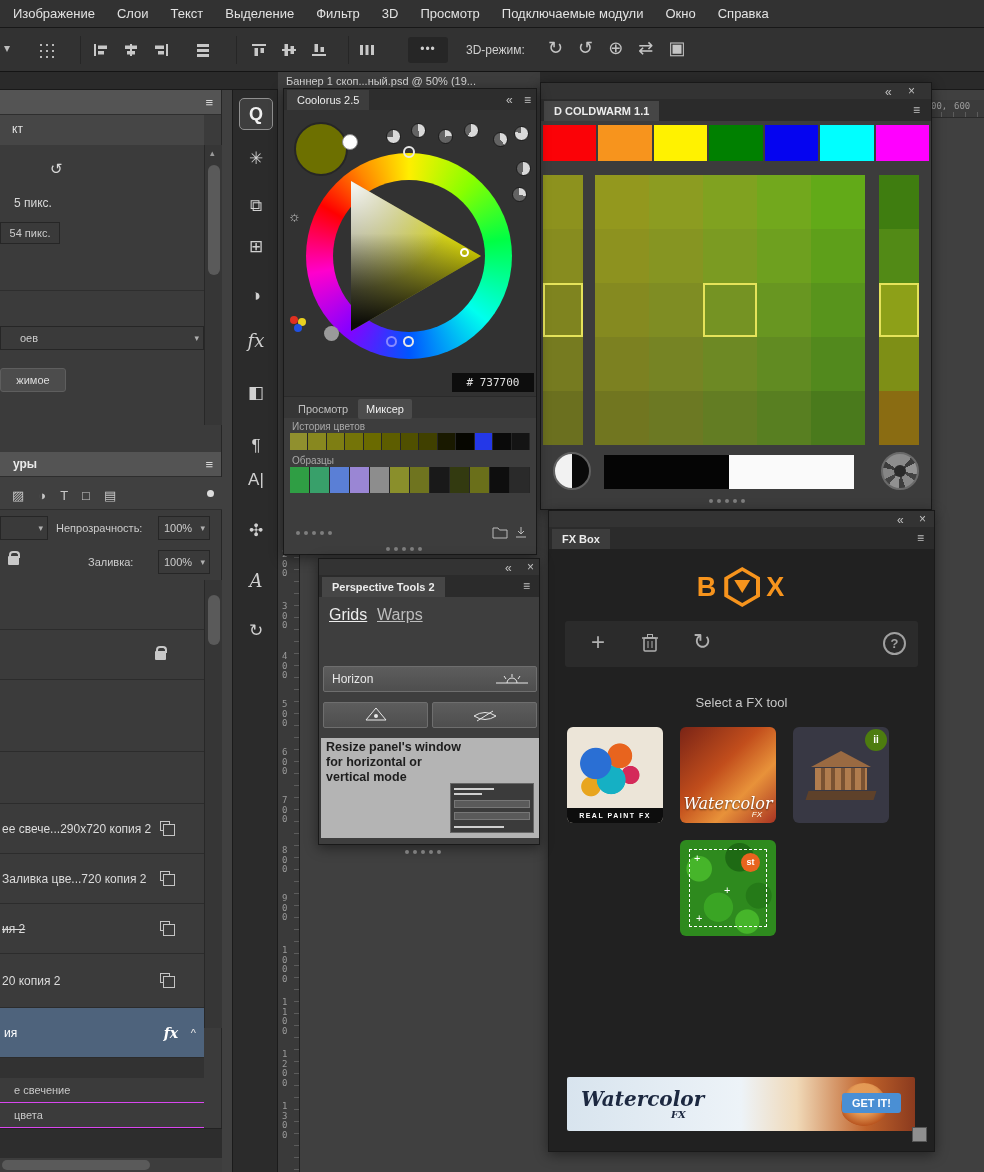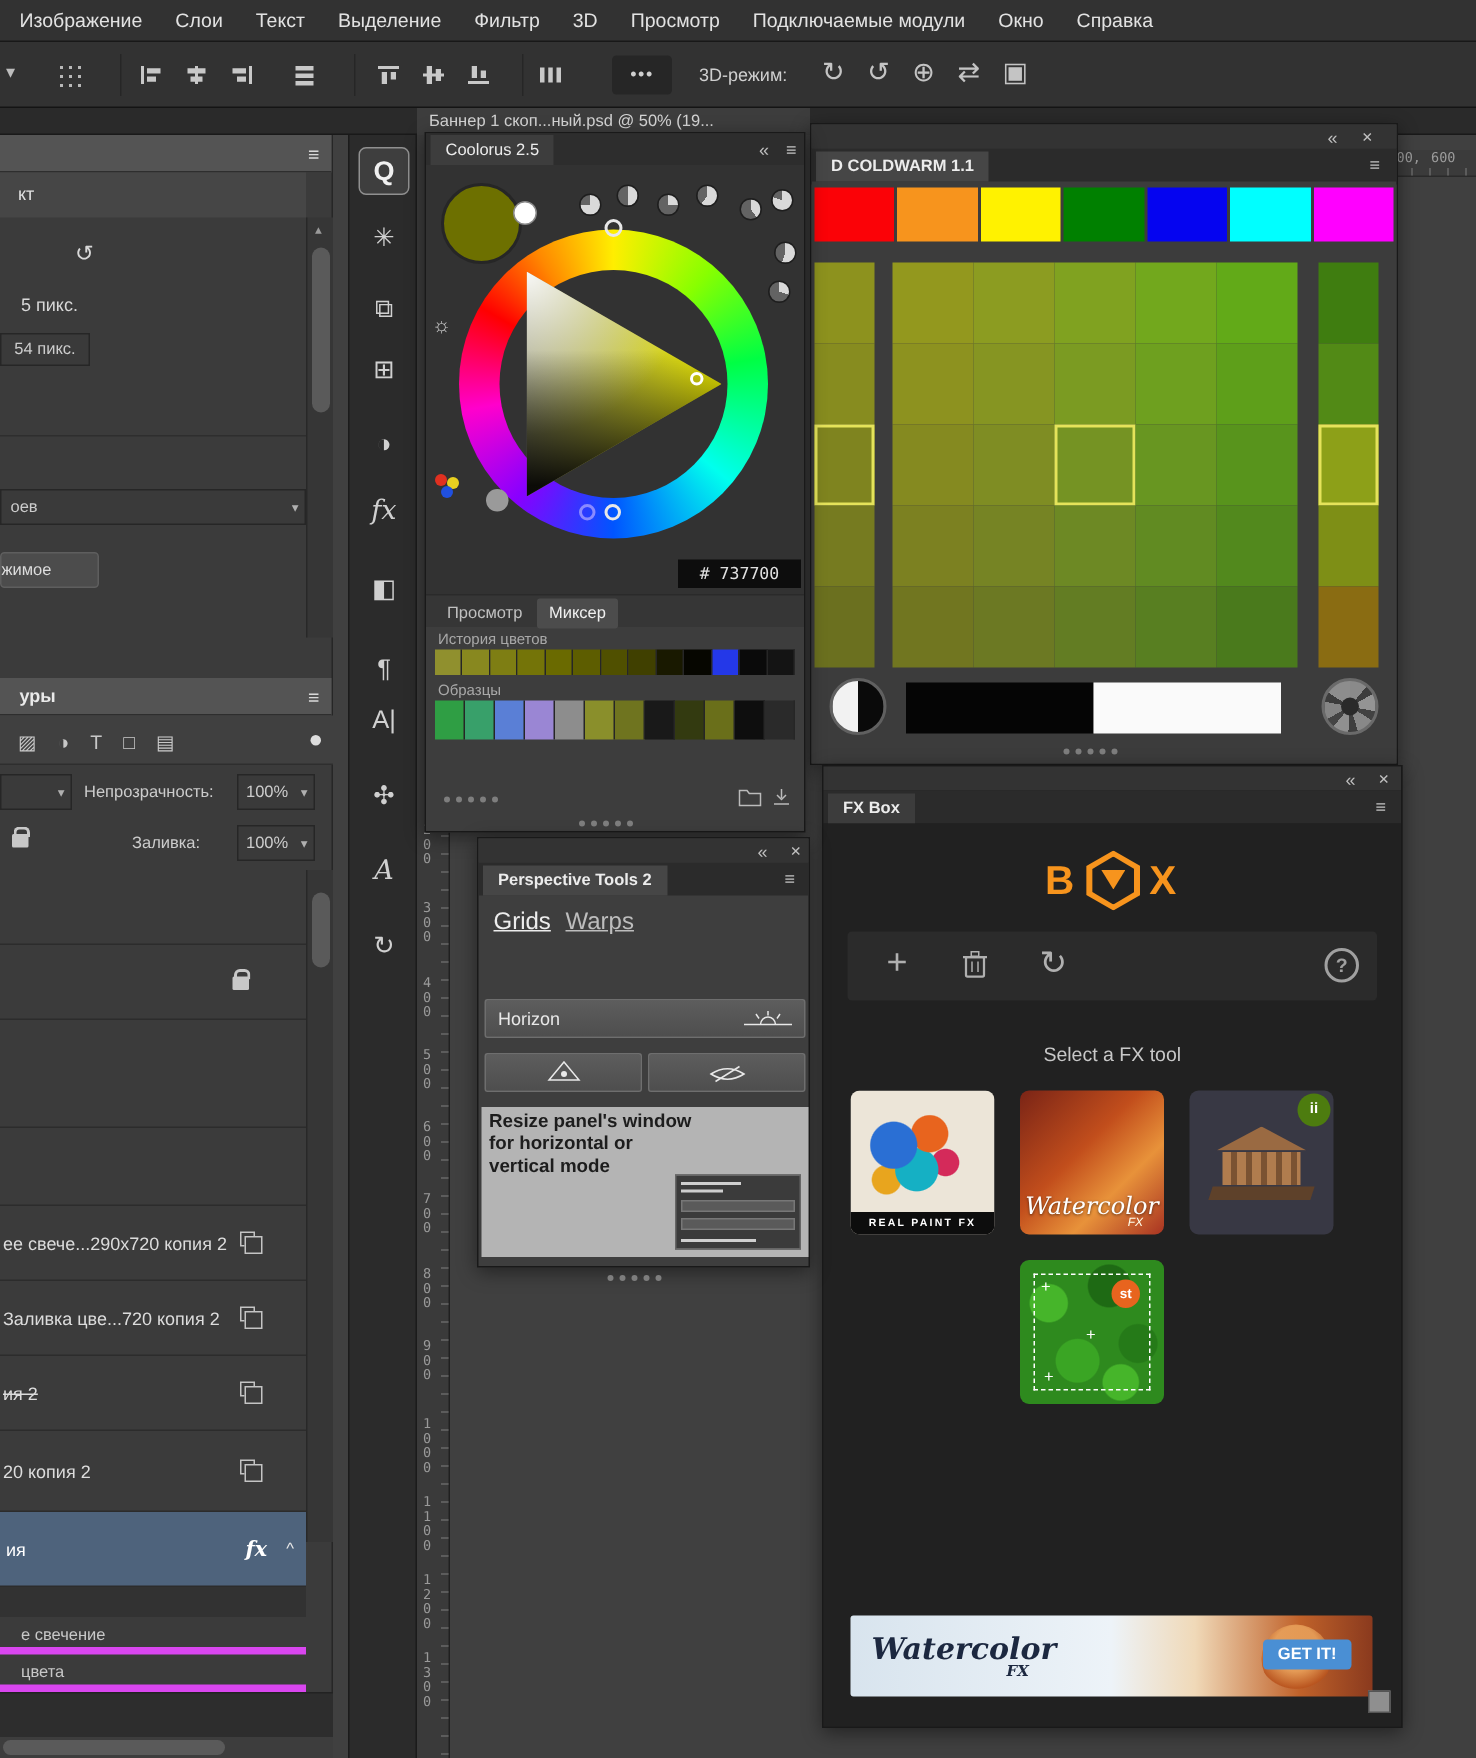--- a/index.html
+++ b/index.html
@@ -75,21 +75,21 @@
   .layer-row.sel{background:#4e637c;}
   .layer-label{position:absolute;left:2px;top:50%;transform:translateY(-50%);font-size:12px;color:#dcdcdc;white-space:nowrap;}
   .sel .layer-label{color:#ffffff;left:4px;}
   .strike{text-decoration:line-through;}
   .copy-badge{position:absolute;right:34px;top:50%;margin-top:-8px;width:10px;height:10px;border:1px solid #c4c4c4;}
   .copy-badge::after{content:"";position:absolute;left:2px;top:2px;width:10px;height:10px;border:1px solid #c4c4c4;background:#3b3b3b;}
   .lock-glyph{right:38px;top:50%;margin-top:-4px;}
   .fx-label{position:absolute;right:26px;top:50%;transform:translateY(-50%);font-style:italic;font-weight:bold;
             font-size:14px;color:#fff;font-family:"DejaVu Serif",serif;}
   .fx-chev{position:absolute;right:8px;top:50%;transform:translateY(-50%);color:#e8e8e8;font-size:11px;}
-  .layer-effect-row{position:absolute;left:0;width:204px;height:25px;border-bottom:5px solid #d946ef;}
+  .layer-effect-row{position:absolute;left:0;width:204px;height:25px;border-bottom:1px solid #d946ef;}
   .effect-label{margin-left:14px;font-size:11px;color:#c8c8c8;line-height:25px;display:block;white-space:nowrap;}
 
   
   .panel{position:absolute;background:#3c3c3c;border:1px solid #191919;box-shadow:0 3px 12px rgba(0,0,0,.45);}
   .ptop{position:absolute;left:0;top:0;right:0;height:16px;background:#333333;}
   .ptab{position:absolute;left:0;top:16px;right:0;height:22px;background:#2b2b2b;}
   .chip{position:absolute;left:3px;top:2px;height:20px;background:#464646;color:#ececec;font-size:11px;
         font-weight:bold;line-height:20px;padding:0 10px;white-space:nowrap;}
   .picon{color:#c0c0c0;font-size:12px;position:absolute;cursor:default;line-height:12px;}
 
@@ -370,25 +370,25 @@
     <div class="lp-header">
       <span class="hmenu">≡</span>
     </div>
     <div style="position:absolute;left:0;top:25px;width:204px;height:30px;background:#464646">
       <span style="position:absolute;left:12px;top:7px;font-size:12px;color:#e0e0e0">кт</span>
     </div>
     <span style="position:absolute;left:50px;top:70px;font-size:15px;color:#d8d8d8">↺</span>
     <span style="position:absolute;left:14px;top:106px;font-size:12px;color:#d8d8d8">5 пикс.</span>
     <div class="field-box" style="left:0;top:132px;width:60px;height:22px;line-height:20px;text-align:center">54 пикс.</div>
     <div style="position:absolute;left:0;top:200px;width:204px;height:1px;background:#2e2e2e"></div>
-    <div class="field-box" style="left:0;top:236px;width:204px;height:24px;line-height:22px;padding-left:6px">
+    <div class="field-box" style="left:0;top:236px;width:204px;height:24px;line-height:22px;padding-left:19px">
       <span>оев</span>
       <span class="chev">▾</span>
     </div>
-    <div style="position:absolute;left:0;top:278px;width:66px;height:24px;background:#4c4c4c;border:1px solid #5e5e5e;border-radius:3px;color:#dddddd;font-size:11px;line-height:22px">жимое</div>
+    <div style="position:absolute;left:0;top:278px;width:66px;height:24px;background:#4c4c4c;border:1px solid #5e5e5e;border-radius:3px;color:#dddddd;font-size:11px;text-align:center;line-height:22px">жимое</div>
     <div class="scroll-track" style="left:204px;top:55px;height:280px">
       <span class="scroll-arrow" style="left:5px;top:3px">▴</span>
       <div class="scroll-thumb" style="left:3px;top:20px;height:110px"></div>
     </div>
   </div>
 
   <div class="lpanel" id="layers-panel" style="top:452px;height:720px;background:#3b3b3b">
     <div class="lp-header">
       <span class="lp-title">уры</span>
       <span class="hmenu">≡</span>

